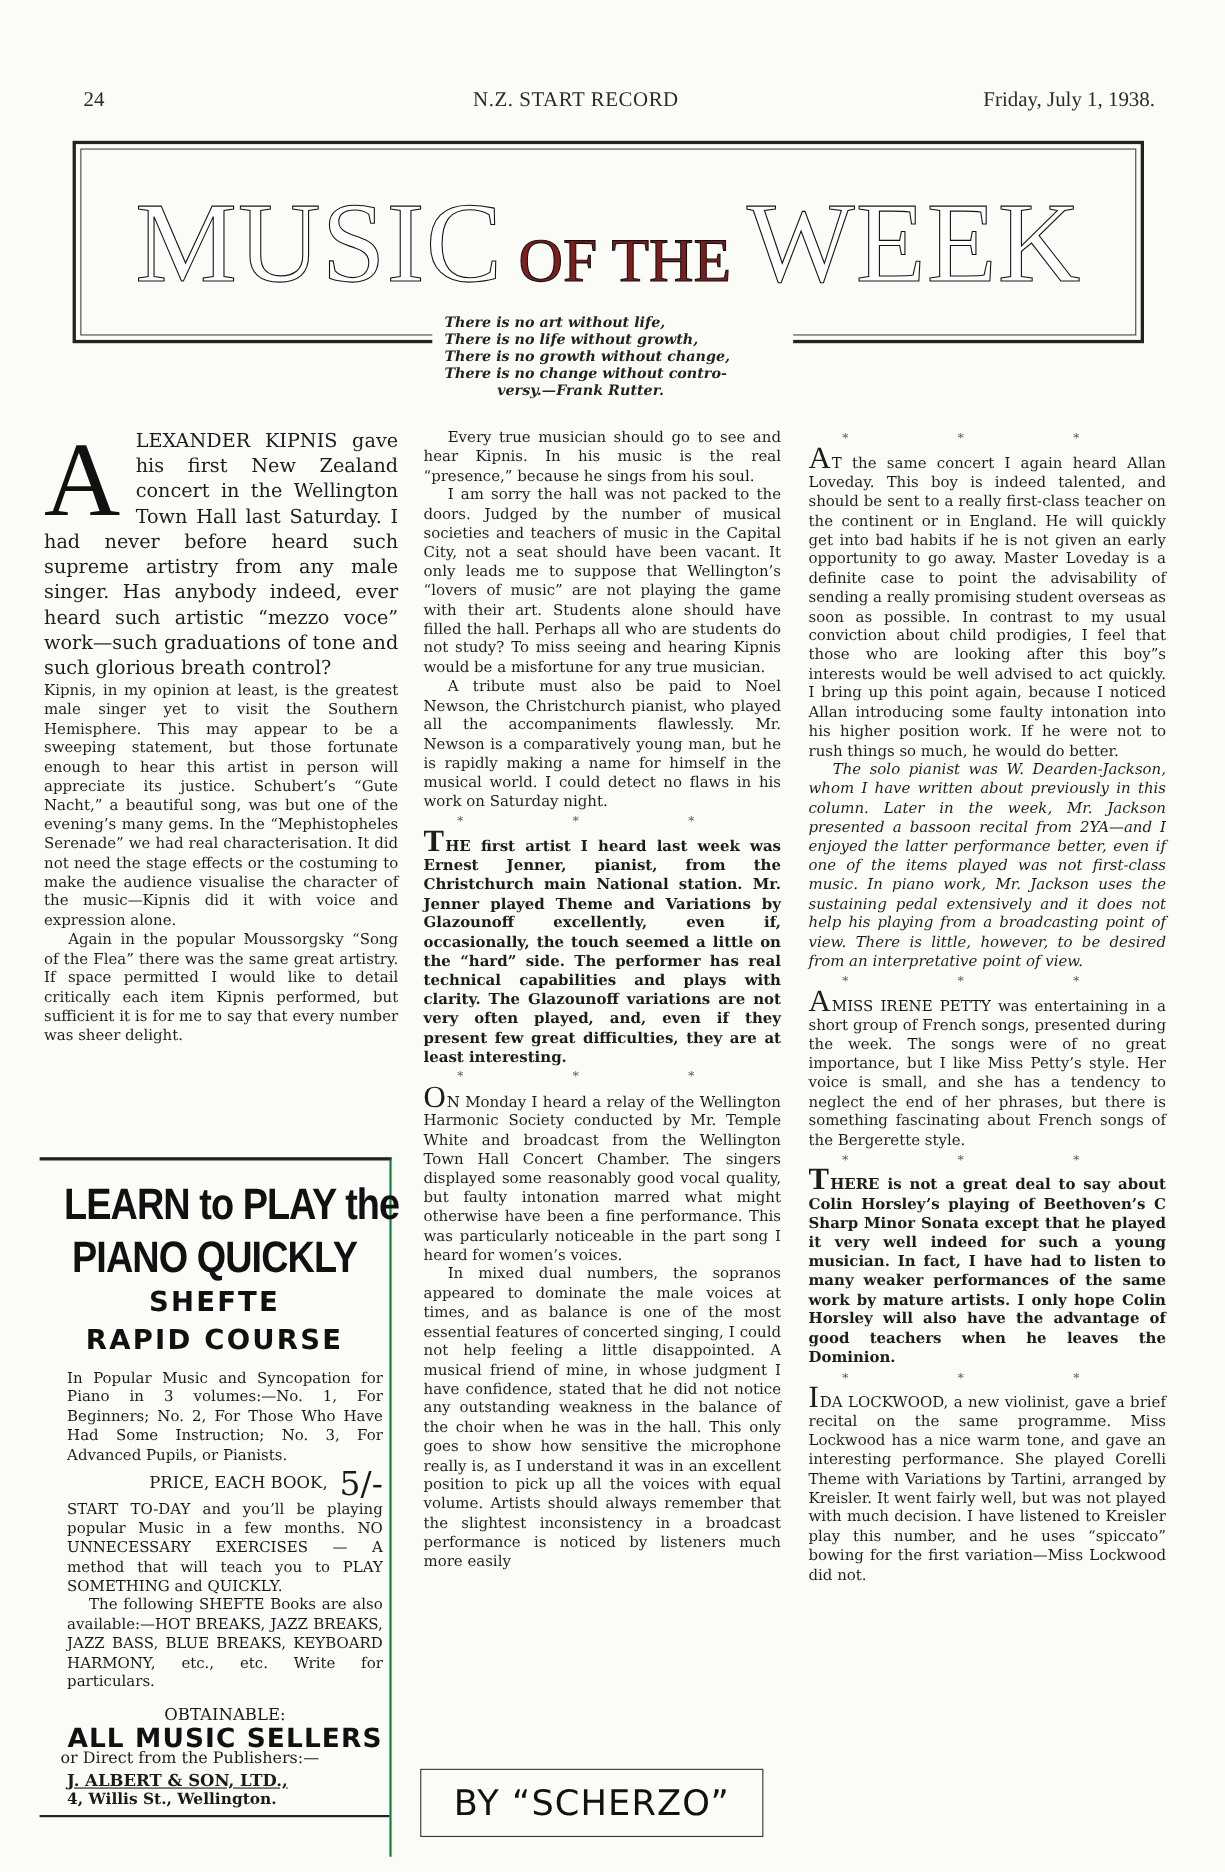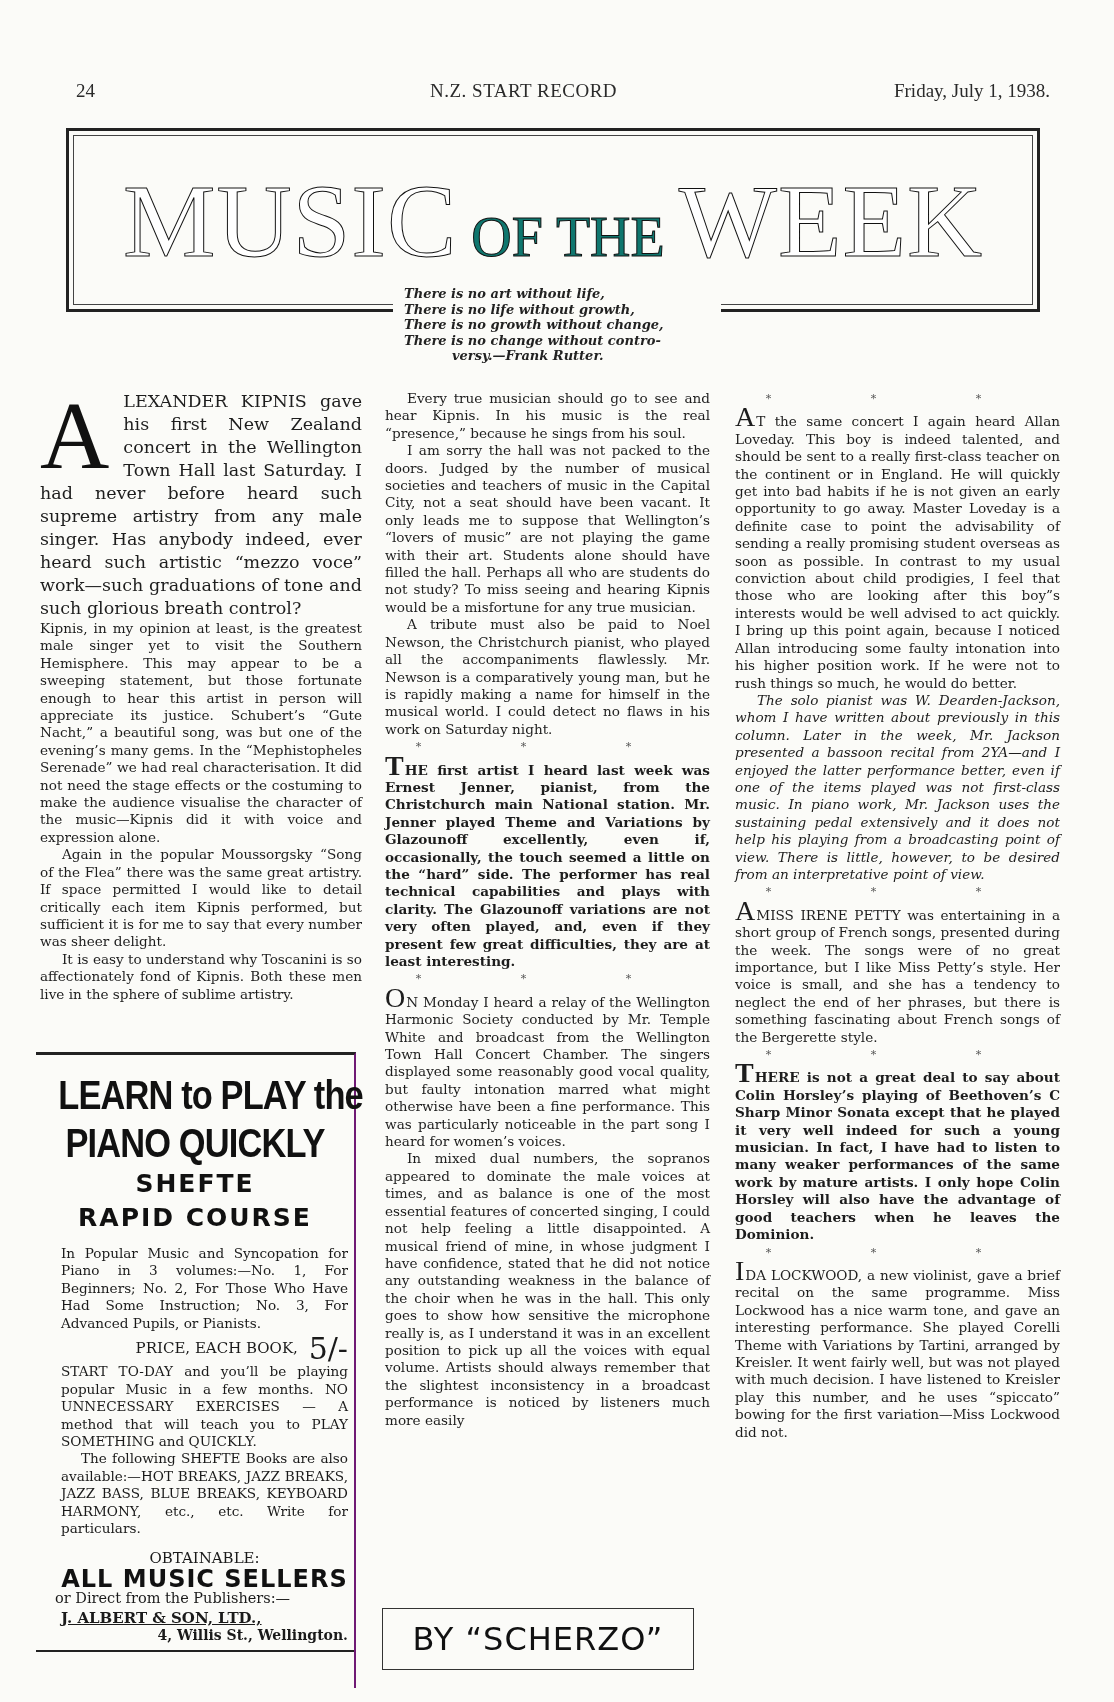--- a/index.html
+++ b/index.html
@@ -13,21 +13,21 @@
   .runhead .pg { position: absolute; left: 6px; top: 0; }
   .runhead .title { position: absolute; left: 360px; top: 0; letter-spacing: 0.5px; }
   .runhead .date { position: absolute; right: 0; top: 0; }
 
   .masthead { position: absolute; left: 66px; top: 128px; width: 974px; height: 184px;
     border: 3px solid #222; box-sizing: border-box; }
   .masthead .inner { position: absolute; left: 4px; top: 4px; right: 4px; bottom: 4px; border: 1px solid #444; }
   .masthead .heading { position: absolute; left: 0; right: 0; top: 30px; text-align: center; white-space: nowrap;
     font-family: "Liberation Serif", serif; color: #1b1b1b; }
   .masthead .big { font-size: 104px; letter-spacing: 1px; -webkit-text-stroke: 1px #111; color: #fff; }
-  .masthead .small { font-size: 56px; -webkit-text-stroke: 1px #111; color: #0f766e; margin: 0 10px; }
+  .masthead .small { font-size: 56px; -webkit-text-stroke: 1px #111; color: #7f1d1d; margin: 0 10px; }
   .mask { position: absolute; left: 393px; top: 296px; width: 328px; height: 24px; background: #fbfbf8; }
   .quote { position: absolute; left: 404px; top: 286px; width: 300px;
     font-family: "DejaVu Serif", serif; font-style: italic; font-size: 13px; line-height: 15.5px; color: #222; }
   .quote div { white-space: nowrap; font-weight: bold; }
   .quote .attr { padding-left: 48px; }
 
   .col { position: absolute; font-size: 13.6px; line-height: 17.4px; text-align: justify; color: #1d1d1d; }
   .col p { margin: 0; text-indent: 22px; }
   .col p.noind { text-indent: 0; }
   .c1 { left: 40px; top: 390px; width: 322px; }
@@ -36,37 +36,37 @@
 
   .lead1 { font-size: 17.5px; line-height: 23px; }
   .dropcap { float: left; font-family: "Liberation Serif", serif; font-size: 96px; line-height: 80px;
     margin: 6px 14px 0 0; color: #111; }
   .smallcap-drop { font-family: "Liberation Serif", serif; font-size: 28px; line-height: 20px; margin-right: 1px; }
   .bold { font-weight: bold; }
   .ital { font-style: italic; }
   .stars { text-align: center; letter-spacing: 48px; font-size: 11px; margin: 8px 0 10px; color: #555; text-indent: 0 !important; }
 
   .ad { position: absolute; left: 36px; top: 1052px; width: 320px; height: 636px;
-    border-right: 2px solid #701a75; border-top: 3px solid #222; box-sizing: border-box; }
+    border-right: 2px solid #15803d; border-top: 3px solid #222; box-sizing: border-box; }
   .ad .bar-bottom { position: absolute; left: 0; right: 0; bottom: 36px; border-top: 2px solid #222; }
   .ad .h1 { font-family: "Liberation Sans", sans-serif; font-weight: bold; font-size: 40px; line-height: 48px;
     text-align: center; letter-spacing: -1px; transform: scaleX(0.86); transform-origin: center; white-space: nowrap; color: #111; }
   .ad .h1a { margin-top: 16px; }
   .ad .h2 { font-family: "DejaVu Sans", sans-serif; font-weight: bold; font-size: 25px; line-height: 34px;
     text-align: center; letter-spacing: 2px; color: #111; }
   .ad .body { font-family: "DejaVu Serif", serif; font-size: 13.6px; line-height: 17.4px; text-align: justify;
     padding: 10px 6px 0 2px; color: #1a1a1a; margin-left: 23px; }
   .ad .price { text-align: right; font-size: 15px; margin: 8px 0 6px; }
   .ad .price .amt { font-size: 30px; vertical-align: -6px; margin-left: 6px; }
   .ad .obt { text-align: center; font-size: 15px; margin-top: 12px; }
   .ad .sellers { font-family: "DejaVu Sans", sans-serif; font-weight: 900; font-size: 24px; text-align: center;
     letter-spacing: 1px; margin: 4px 0 2px; color: #111; }
   .ad .direct { font-size: 14.5px; padding-left: 0; margin-left: -6px; }
   .ad .pub { font-size: 15px; font-weight: bold; margin-top: 2px; text-decoration: underline; }
-  .ad .addr { text-align: right; font-size: 14px; font-weight: bold; }
+  .ad .addr { text-align: left; font-size: 14px; font-weight: bold; }
   .ad .body p { margin: 0; }
   .ad .ind { text-indent: 20px; }
 
   .byline { position: absolute; left: 382px; top: 1608px; width: 312px; height: 62px; border: 1.5px solid #333;
     box-sizing: border-box; text-align: center; font-family: "DejaVu Sans", sans-serif; font-size: 32px;
     line-height: 60px; letter-spacing: 1px; color: #111; }
 </style>
 </head>
 <body>
 
@@ -93,21 +93,20 @@
   <div class="attr">versy.—Frank Rutter.</div>
 </div>
 
 <div class="col c1">
   <p class="noind lead1">
     <span class="dropcap">A</span>
     <span>LEXANDER KIPNIS gave his first New Zealand concert in the Wellington Town Hall last Saturday. I had never before heard such supreme artistry from any male singer. Has anybody indeed, ever heard such artistic “mezzo voce” work—such graduations of tone and such glorious breath control?</span>
   </p>
   <p class="noind">Kipnis, in my opinion at least, is the greatest male singer yet to visit the Southern Hemisphere. This may appear to be a sweeping statement, but those fortunate enough to hear this artist in person will appreciate its justice. Schubert’s “Gute Nacht,” a beautiful song, was but one of the evening’s many gems. In the “Mephistopheles Serenade” we had real characterisation. It did not need the stage effects or the costuming to make the audience visualise the character of the music—Kipnis did it with voice and expression alone.</p>
   <p>Again in the popular Moussorgsky “Song of the Flea” there was the same great artistry. If space permitted I would like to detail critically each item Kipnis performed, but sufficient it is for me to say that every number was sheer delight.</p>
-  <p>It is easy to understand why Toscanini is so affectionately fond of Kipnis. Both these men live in the sphere of sublime artistry.</p>
 </div>
 
 <div class="ad">
   <div class="h1 h1a">LEARN to PLAY the</div>
   <div class="h1">PIANO QUICKLY</div>
   <div class="h2">SHEFTE</div>
   <div class="h2">RAPID COURSE</div>
   <div class="body">
     <p>In Popular Music and Syncopation for Piano in 3 volumes:—No. 1, For Beginners; No. 2, For Those Who Have Had Some Instruction; No. 3, For Advanced Pupils, or Pianists.</p>
     <div class="price">

